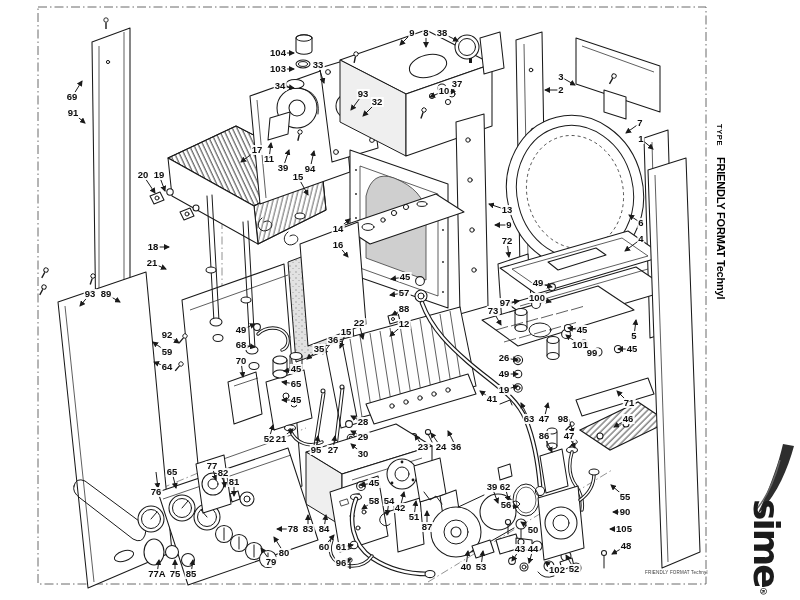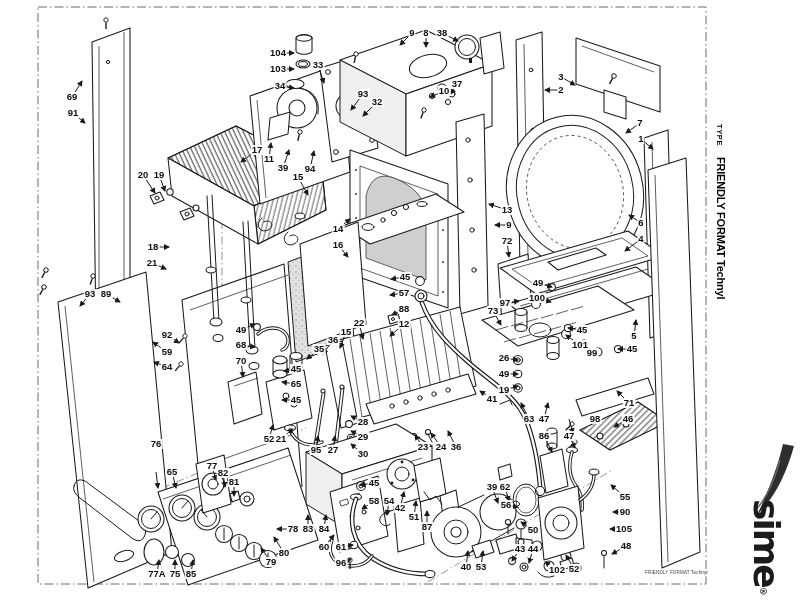--- a/index.html
+++ b/index.html
@@ -658,42 +658,42 @@
       <div class="callout" style="left: 592px; top: 353px;">99</div>
       <div class="callout" style="left: 634px; top: 336px;">5</div>
       <div class="callout" style="left: 632px; top: 349px;">45</div>
       <div class="callout" style="left: 504px; top: 358px;">26</div>
       <div class="callout" style="left: 504px; top: 374px;">49</div>
       <div class="callout" style="left: 504px; top: 390px;">19</div>
       <div class="callout" style="left: 492px; top: 399px;">41</div>
       <div class="callout" style="left: 629px; top: 403px;">71</div>
       <div class="callout" style="left: 529px; top: 419px;">63</div>
       <div class="callout" style="left: 544px; top: 419px;">47</div>
-      <div class="callout" style="left: 595px; top: 419px;">98</div>
+      <div class="callout" style="left: 563px; top: 419px;">98</div>
       <div class="callout" style="left: 569px; top: 436px;">47</div>
       <div class="callout" style="left: 628px; top: 419px;">46</div>
       <div class="callout" style="left: 544px; top: 436px;">86</div>
       <div class="callout" style="left: 492px; top: 487px;">39</div>
       <div class="callout" style="left: 505px; top: 487px;">62</div>
       <div class="callout" style="left: 506px; top: 505px;">56</div>
       <div class="callout" style="left: 400px; top: 508px;">42</div>
       <div class="callout" style="left: 414px; top: 517px;">51</div>
       <div class="callout" style="left: 427px; top: 527px;">87</div>
       <div class="callout" style="left: 625px; top: 497px;">55</div>
       <div class="callout" style="left: 625px; top: 512px;">90</div>
       <div class="callout" style="left: 533px; top: 530px;">50</div>
       <div class="callout" style="left: 624px; top: 529px;">105</div>
       <div class="callout" style="left: 626px; top: 546px;">48</div>
       <div class="callout" style="left: 520px; top: 549px;">43</div>
       <div class="callout" style="left: 533px; top: 549px;">44</div>
       <div class="callout" style="left: 466px; top: 567px;">40</div>
       <div class="callout" style="left: 481px; top: 567px;">53</div>
       <div class="callout" style="left: 557px; top: 570px;">102</div>
       <div class="callout" style="left: 574px; top: 569px;">52</div>
-      <div class="callout" style="left: 156px; top: 444px;">76</div>
+      <div class="callout" style="left: 156px; top: 492px;">76</div>
       <div class="callout" style="left: 172px; top: 472px;">65</div>
       <div class="callout" style="left: 212px; top: 466px;">77</div>
       <div class="callout" style="left: 223px; top: 473px;">82</div>
       <div class="callout" style="left: 234px; top: 482px;">81</div>
       <div class="callout" style="left: 293px; top: 529px;">78</div>
       <div class="callout" style="left: 308px; top: 529px;">83</div>
       <div class="callout" style="left: 324px; top: 529px;">84</div>
       <div class="callout" style="left: 271px; top: 562px;">79</div>
       <div class="callout" style="left: 284px; top: 553px;">80</div>
       <div class="callout" style="left: 157px; top: 574px;">77A</div>

